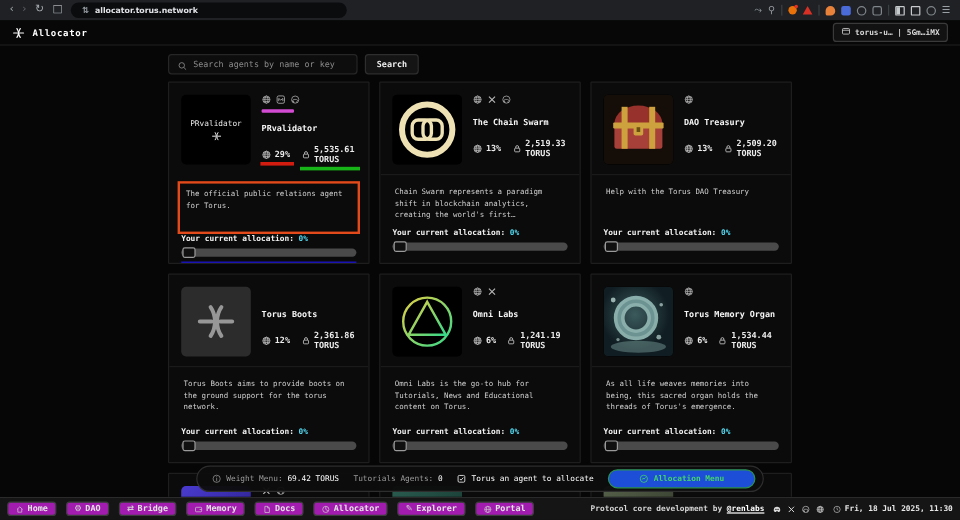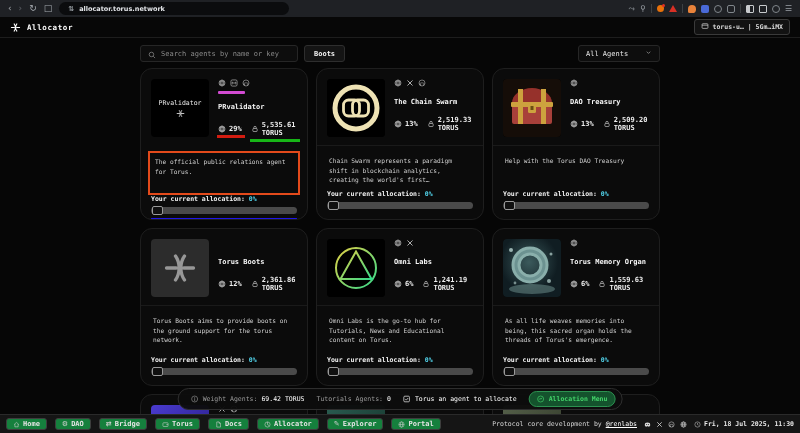--- a/index.html
+++ b/index.html
@@ -44,21 +44,21 @@
   .search-box input{background:transparent;border:0;outline:0;color:#ddd;font:7px "DejaVu Sans Mono",monospace;width:100%}
   .search-box input::placeholder{color:#8a8a8a}
   .search-btn{height:17px;border:1px solid #2e2e2e;background:#141414;border-radius:3px;color:#f2f2f2;
     font-size:7px;font-weight:bold;padding:0 9px;display:flex;align-items:center;cursor:pointer}
   .filter{margin-left:auto;height:17px;min-width:82px;border:1px solid #262626;background:#0d0d0d;border-radius:3px;
     color:#e8e8e8;font-size:7px;display:flex;align-items:center;justify-content:space-between;gap:8px;padding:0 7px}
   .filter svg{width:7px;height:7px;color:#8a8a8a}
 
   
   .grid{width:520px;margin:6px auto 0;display:grid;grid-template-columns:repeat(3,1fr);grid-template-rows:152px 158px 150px;gap:8px}
-  .card{background:#0b0b0b;border:1px solid #1e1e1e;border-radius:12px;padding:10px;display:flex;flex-direction:column;overflow:hidden}
+  .card{background:#0b0b0b;border:1px solid #1e1e1e;border-radius:1px;padding:10px;display:flex;flex-direction:column;overflow:hidden}
   .card-top{display:flex;gap:9px}
   .avatar{width:58px;height:58px;border-radius:4px;overflow:hidden;background:#000;flex:none;position:relative}
   .avatar svg{display:block;width:58px;height:58px}
   .pr-wrap{position:absolute;inset:0;display:flex;flex-direction:column;align-items:center;justify-content:center;gap:2px}
   .pr-line{color:#e8e8e8;font-size:6.5px}
   .pr-wrap svg{width:9px;height:9px;color:#e8e8e8}
   .art-torus-boots{background:#2c2c2c;display:flex;align-items:center;justify-content:center}
   .art-torus-boots svg{width:36px;height:36px;color:#979797}
   .art-partial-purple{background:linear-gradient(135deg,#4a3bd0,#241a7a)}
   .art-partial-teal{background:linear-gradient(135deg,#2a5c50,#123028)}
@@ -88,34 +88,34 @@
 
   
   .status-float{position:absolute;top:350px;left:50%;transform:translateX(-50%);height:22px;
     background:rgba(13,13,13,.96);border:1px solid #2e2e2e;border-radius:11px;display:flex;align-items:center;
     gap:12px;padding:0 6px 0 12px;white-space:nowrap;z-index:5}
   .sb-group{display:flex;align-items:center;gap:4px;font-size:6.5px}
   .sb-muted{color:#9b9b9b}
   .sb-strong{color:#fff;font-weight:normal}
   .sb-group .icon svg{width:8px;height:8px;display:block;color:#9b9b9b}
   .sb-group.bright .icon svg{color:#e8e8e8}
-  .alloc-menu-btn{display:flex;gap:4px;border:1px solid #2c9150;background:#14532d;color:#43d46a;
-    font-size:6.5px;font-weight:bold;border-radius:10px;padding:3px 7px;cursor:pointer}
+  .alloc-menu-btn{display:flex;gap:4px;border:1px solid #2c9150;background:#1d4ed8;color:#43d46a;
+    font-size:6.5px;font-weight:bold;border-radius:10px;padding:3px 25px;cursor:pointer}
   .alloc-menu-btn .icon svg{width:8px;height:8px;display:block;color:#43d46a}
 
   
   .taskbar{position:fixed;left:0;bottom:0;width:800px;height:19px;background:#151515;border-top:1px solid #2a2a2a;
     display:flex;align-items:center;gap:8px;padding:0 6px;z-index:10}
-  .tb-item{display:flex;align-items:center;gap:3px;background:#15803d;border:1px solid #3d3d3d;border-radius:3px;
+  .tb-item{display:flex;align-items:center;gap:3px;background:#a21caf;border:1px solid #3d3d3d;border-radius:3px;
     padding:1px 6px;color:#e3e3e3;font-size:7px;font-weight:bold;cursor:pointer;flex:none}
   .tb-item .icon{display:flex;color:#cfcfcf}
   .tb-item .icon svg{width:7px;height:7px}
   .tb-item .icon .glyph{font-size:7px;line-height:7px;font-family:"DejaVu Sans",sans-serif}
   .tb-right{margin-left:auto;display:flex;align-items:center;gap:7px}
-  .tb-credit{color:#d5d5d5;font-size:6.5px;font-weight:normal}
+  .tb-credit{color:#d5d5d5;font-size:6.5px;font-weight:bold}
   .tb-credit a{color:#fff;text-decoration:underline}
   .tb-socials{display:flex;align-items:center;gap:5px;color:#d8d8d8}
   .tb-socials .icon svg{width:7px;height:7px;display:block}
   .tb-time{display:flex;align-items:flex-end;gap:3px;color:#e8e8e8;font-size:6.5px;font-weight:bold}
   .tb-time .icon svg{width:7px;height:7px;display:block;color:#cfcfcf}
 </style>
 </head>
 <body>
 
 <div class="browser">
@@ -164,27 +164,21 @@
 
 <div class="content">
   <div class="toolbar">
     <div class="search-box">
       <span class="icon"><svg viewBox="0 0 12 12" fill="none" stroke="currentColor" stroke-width="1.1">
             <circle cx="5.2" cy="5.2" r="3.4"></circle>
             <path d="M7.8 7.8l2.8 2.8"></path>
           </svg></span>
       <input value="" placeholder="Search agents by name or key" style="">
     </div>
-    <div class="search-btn">Boots</div>
-    <div class="filter">
-      <span>All Agents</span>
-      <span class="icon"><svg viewBox="0 0 10 10" fill="none" stroke="currentColor" stroke-width="1.2">
-            <path d="M2.5 3.8L5 6.3l2.5-2.5"></path>
-          </svg></span>
-    </div>
+    <div class="search-btn">Search</div>
   </div>
 
   <div class="grid">
       <div class="card">
     <div class="card-top">
       <div class="avatar art-prvalidator">
             <div class="pr-wrap">
               <div class="pr-line">PRvalidator</div>
               <svg viewBox="0 0 24 24" fill="none" stroke="currentColor" stroke-width="2.2" stroke-linecap="round">
                 <path d="M9 4C12.2 8.5 12.2 15.5 9 20M15 4C11.8 8.5 11.8 15.5 15 20M3 12h6.5M14.5 12H21"></path>
@@ -535,21 +529,21 @@
                 </span>
                 <span>6%</span>
               </span>
           <span class="stat ">
                 <span class="icon">
                   <svg viewBox="0 0 12 12" fill="none" stroke="currentColor" stroke-width="1">
                     <rect x="2.8" y="5.2" width="6.4" height="4.6" rx="1"></rect>
                     <path d="M4.2 5.2V3.8a1.8 1.8 0 013.6 0v1.4"></path>
                   </svg>
                 </span>
-                <span>1,559.63 TORUS</span>
+                <span>1,534.44 TORUS</span>
               </span>
         </div>
       </div>
     </div>
     <div class="divider"></div>
     <div class="desc-wrap ">
       <div class="desc">As all life weaves memories into being, this sacred organ holds the threads of Torus's emergence.</div>
     </div>
     <div class="alloc">
       <div class="alloc-label">Your current allocation: <span class="cyan">0%</span></div>
@@ -604,21 +598,21 @@
     </div>
 
   <div class="status-float">
     <div class="sb-group">
       <span class="icon">
           <svg viewBox="0 0 12 12" fill="none" stroke="currentColor" stroke-width=".9">
             <circle cx="6" cy="6" r="4.5"></circle>
             <path d="M6 5.4v3.2M6 3.4v.2" stroke-linecap="round"></path>
           </svg>
         </span>
-      <span class="sb-muted">Weight Agents:</span>
+      <span class="sb-muted">Weight Menu:</span>
       <span class="sb-strong">69.42 TORUS</span>
     </div>
     <div class="sb-group">
       <span class="sb-muted">Tutorials Agents:</span>
       <span class="sb-strong">0</span>
     </div>
     <div class="sb-group bright">
       <span class="icon">
           <svg viewBox="0 0 12 12" fill="none" stroke="currentColor" stroke-width="1.1">
             <rect x="1.8" y="1.8" width="8.4" height="8.4" rx="1.5"></rect>
@@ -660,21 +654,21 @@
       </span>
       <span>Bridge</span>
     </div>
     <div class="tb-item">
       <span class="icon">
         <svg viewBox="0 0 12 12" fill="none" stroke="currentColor" stroke-width="1">
           <rect x="1.6" y="3" width="8.8" height="6.4" rx="1.2"></rect>
           <path d="M7.4 6.2h3"></path>
         </svg>
       </span>
-      <span>Torus</span>
+      <span>Memory</span>
     </div>
     <div class="tb-item">
       <span class="icon">
         <svg viewBox="0 0 12 12" fill="none" stroke="currentColor" stroke-width="1">
           <path d="M3 1.6h4l2.4 2.4v6.4H3z"></path>
           <path d="M7 1.6V4h2.4"></path>
         </svg>
       </span>
       <span>Docs</span>
     </div>

